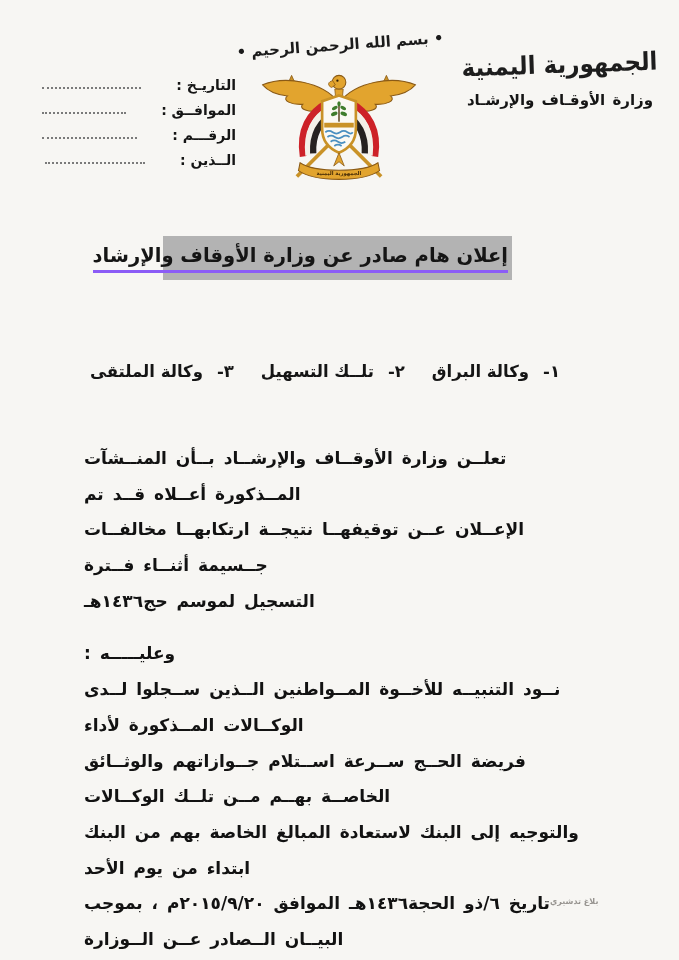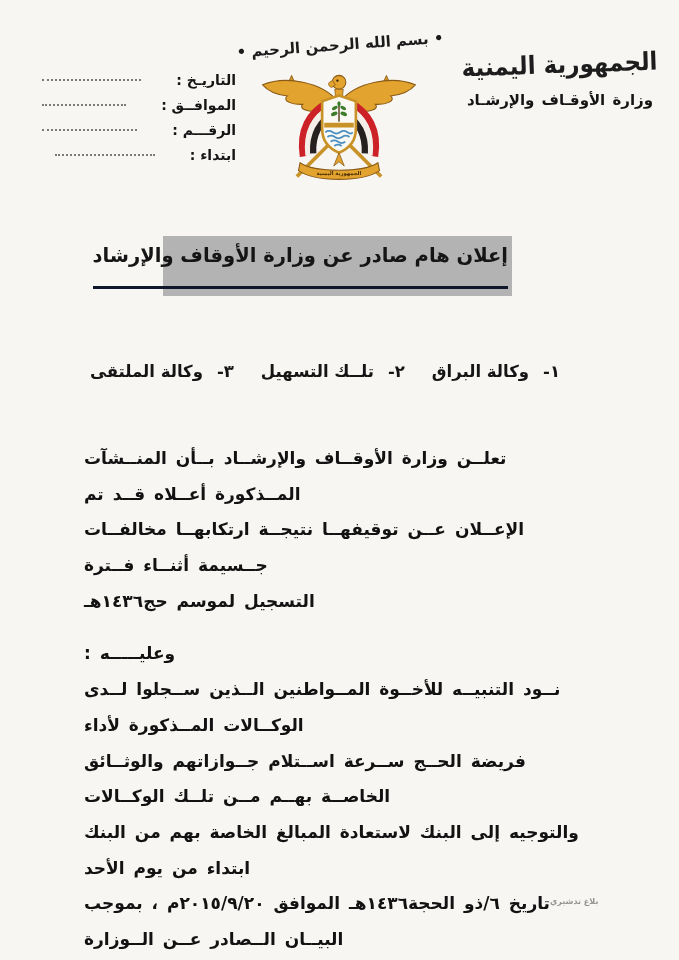--- a/index.html
+++ b/index.html
@@ -4,21 +4,21 @@
 <style>
   * { margin:0; padding:0; box-sizing:border-box; }
   html,body { width:679px; }
   .page {
     position:relative; width:679px; height:960px;
     background:#f7f6f3; overflow:hidden;
     font-family:"DejaVu Sans", sans-serif; color:#151515;
   }
   
   .fields { position:absolute; top:72px; left:42px; width:194px; direction:rtl; }
-  .field-row { display:flex; align-items:flex-start; height:25px;gap:27px; }
+  .field-row { display:flex; align-items:center; height:25px;gap:27px; }
   .field-label { font-weight:bold; font-size:14px; white-space:nowrap; }
   .field-line { flex:1; max-width:100px; height:9px;
     border-bottom:2px dotted #7a7a7a; margin-inline-start:8px; }
   
   .bismillah {
     position:absolute; top:36px; left:230px; width:220px;
     text-align:center; font-size:15px; font-weight:bold;
     transform:rotate(-4deg); white-space:nowrap; color:#1b1b1b;
   }
   
@@ -28,21 +28,21 @@
   .letterhead-right { position:absolute; top:50px; left:454px; width:212px;
     text-align:center; direction:rtl; }
   .republic-name { font-size:25px; font-weight:bold; white-space:nowrap;
     transform:rotate(-2deg) scaleX(0.92); transform-origin:center; color:#1d1d1d; }
   .ministry-name { margin-top:12px; font-size:15px; font-weight:bold;
     white-space:nowrap; word-spacing:2px; }
   
   .title-banner { position:absolute; top:236px; left:163px; width:349px;
     background:#b3b3b3; text-align:center; padding:8px 4px 7px; direction:rtl; }
   .title-text { display:inline-block; font-size:19.5px; font-weight:bold;
-    white-space:nowrap; border-bottom:3px solid #0f172a; padding-bottom:19px; }
+    white-space:nowrap; border-bottom:3px solid #8b5cf6; padding-bottom:3px; }
   
   .agencies { position:absolute; top:362px; left:90px; width:470px;
     direction:rtl; display:flex; justify-content:space-between;
     font-weight:bold; font-size:16.5px; }
   .agency { display:flex; gap:14px; white-space:nowrap; }
   
   .body-block { position:absolute; top:441px; left:84px; width:512px;
     direction:rtl; font-weight:bold; font-size:17px; line-height:2.1;
     word-spacing:3px; color:#121212; }
   .para { white-space:pre-line; text-align:left; }
@@ -65,21 +65,21 @@
     </div>
     <div class="field-row">
       <span class="field-label">الموافــق :</span>
       <span class="field-line"></span>
     </div>
     <div class="field-row">
       <span class="field-label">الرقـــم :</span>
       <span class="field-line"></span>
     </div>
     <div class="field-row">
-      <span class="field-label">ابتداء :</span>
+      <span class="field-label">الــذين :</span>
       <span class="field-line"></span>
     </div>
   </div>
 
   <div class="bismillah">• بسم الله الرحمن الرحيم •</div>
 
   <div class="emblem">
     <svg viewBox="0 0 300 220">
       <g>
         <line x1="70" y1="206" x2="238" y2="38" stroke="#c99227" stroke-width="7"></line>

